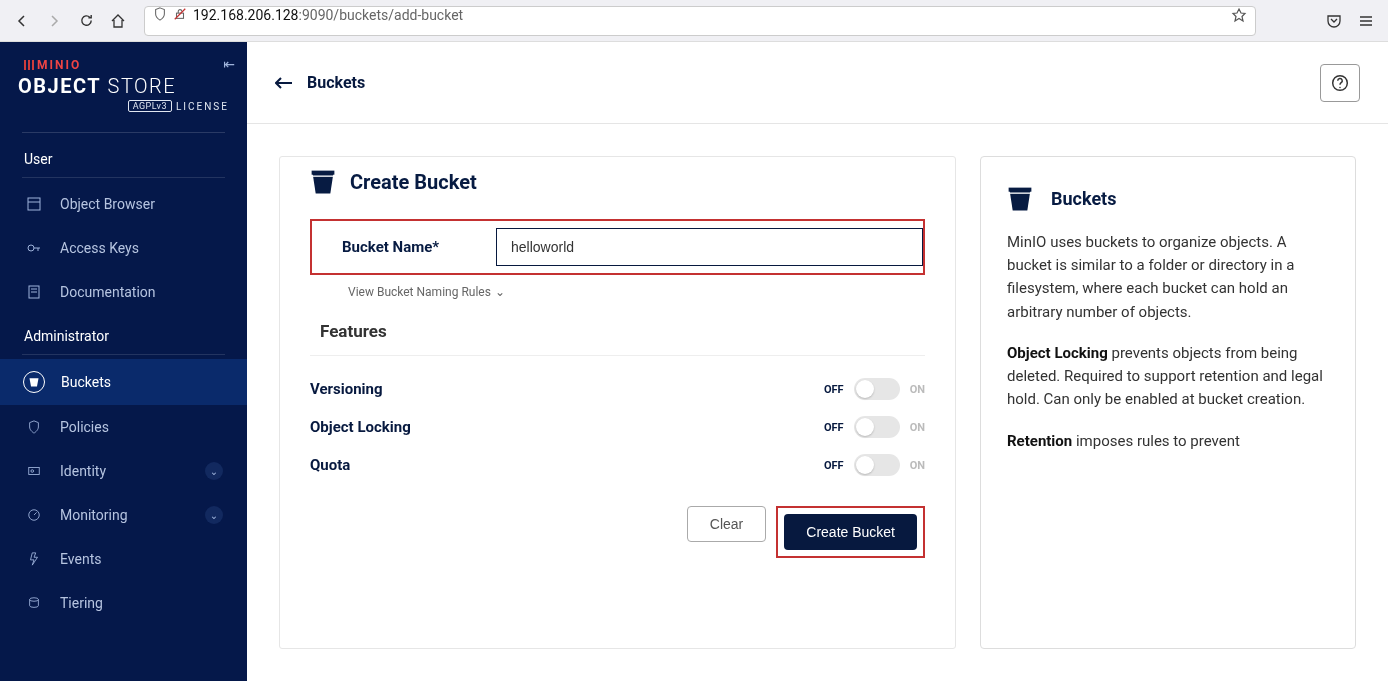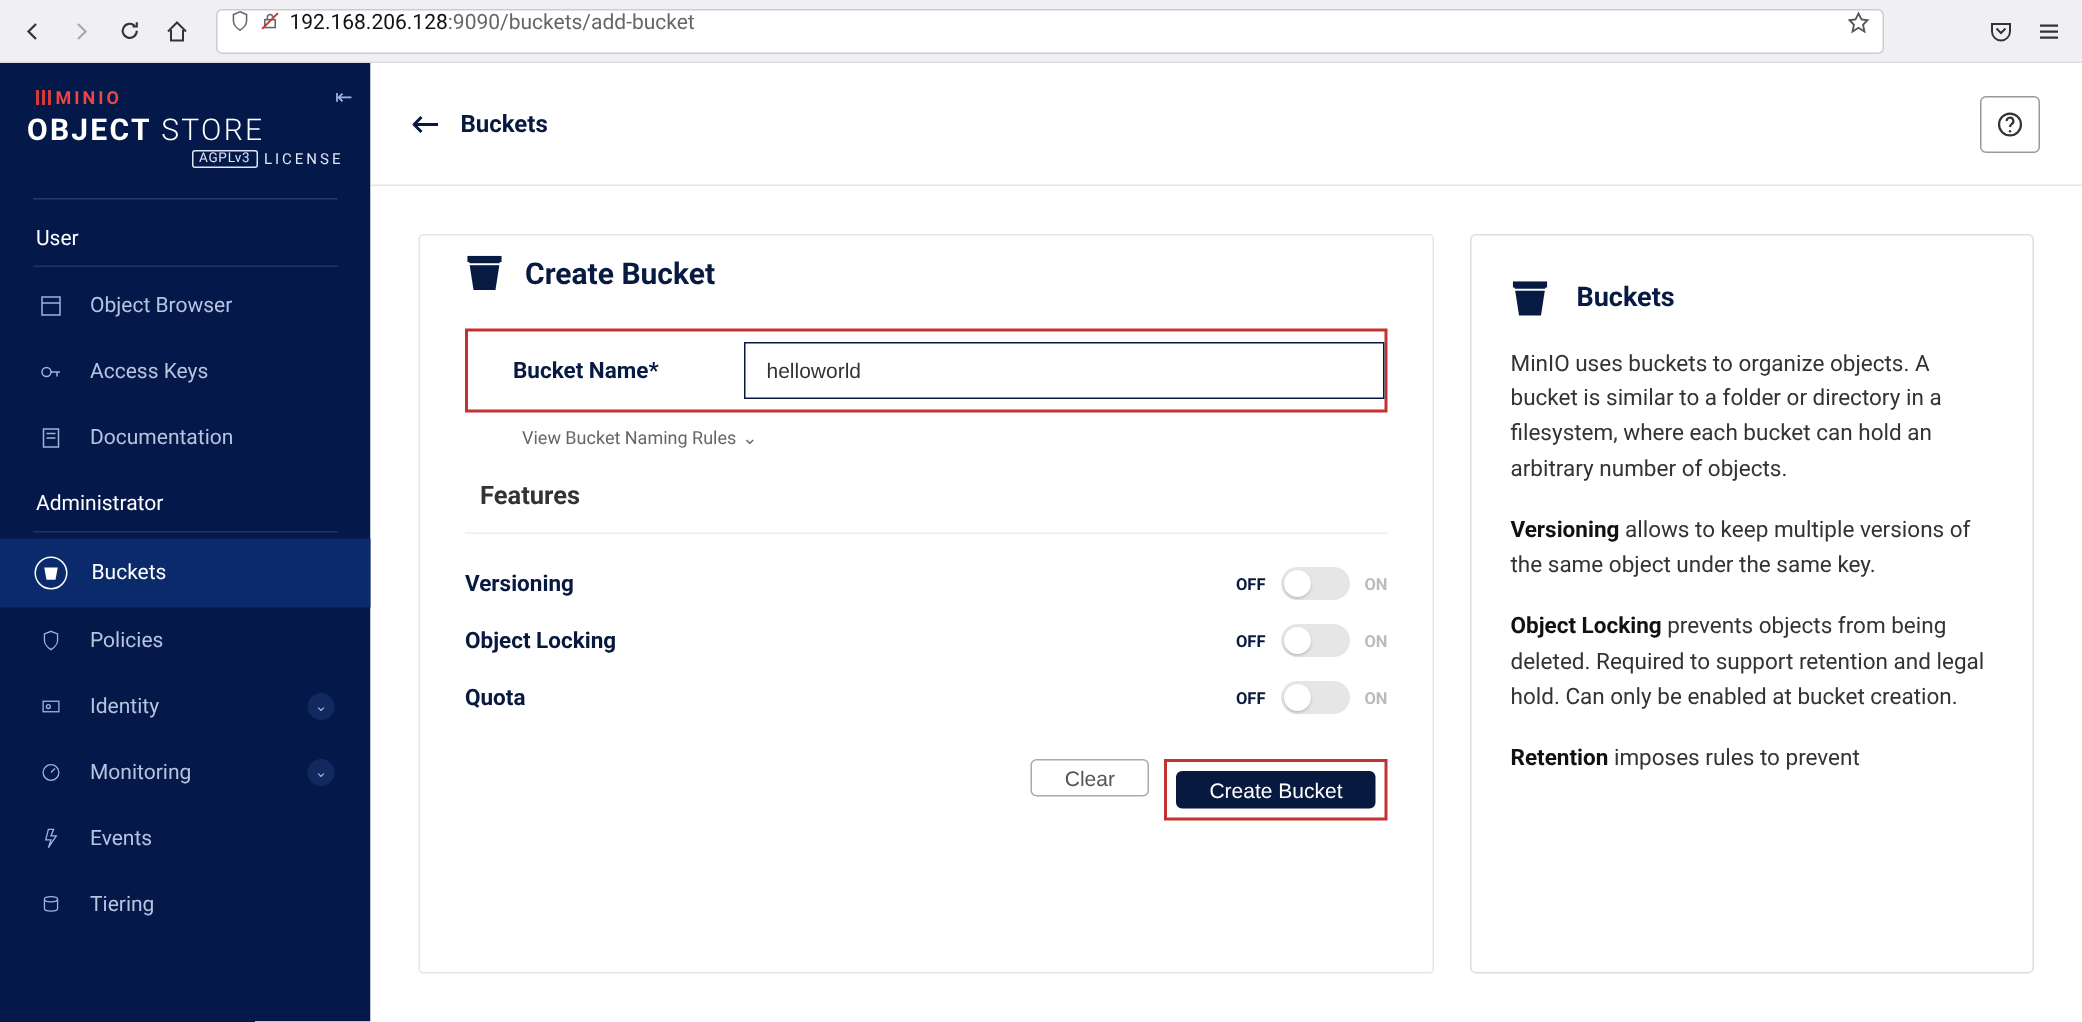--- a/index.html
+++ b/index.html
@@ -59,21 +59,21 @@
 .features-hr { height:1px; background:#eee; margin-bottom:14px;}
 .feature-row { display:flex; align-items:center; justify-content:space-between; padding:8px 0; }
 .feature-name { font-weight:700; color:#07193f; font-size:15px;}
 .toggle-group { display:flex; align-items:center; gap:10px; font-size:11px; font-weight:700;}
 .toggle-group .off-lbl { color:#07193f; }
 .toggle-group .on-lbl { color:#bbb; }
 .toggle { width:46px; height:22px; background:#e6e6e6; border-radius:12px; position:relative; cursor:pointer;}
 .toggle .knob { position:absolute; top:2px; left:2px; width:18px; height:18px; background:#fff; border-radius:50%; box-shadow:0 1px 2px rgba(0,0,0,0.2);}
 .button-row { display:flex; justify-content:flex-end; gap:0; margin-top:22px; }
 .red-box { border:2px solid #c43131; padding:6px; display:flex; gap:10px;}
-.btn { height:25px; padding:0 22px; border-radius:4px; font-size:14px; cursor:pointer; display:flex; align-items:center; }
+.btn { height:36px; padding:0 22px; border-radius:4px; font-size:14px; cursor:pointer; display:flex; align-items:center; }
 .btn-clear { border:1px solid #aaa; background:#fff; color:#555; margin-right:10px;}
 .btn-create { background:#07193f; color:#fff; border:none; font-weight:500;}
 
 
 .info-panel { width:376px; border:1px solid #ddd; border-radius:4px; padding:28px 26px; font-size:15px; line-height:1.55; color:#333;}
 .info-title-row { display:flex; align-items:center; gap:18px; margin-bottom:18px;}
 .info-title { font-weight:700; font-size:18px; color:#071b42;}
 .info-panel p { margin-bottom:18px; }
 .info-panel b { font-weight:700; color:#111;}
 
@@ -336,19 +336,18 @@
           <span>
               <svg width="26" height="26" viewBox="0 0 16 16">
                 <path d="M1.5 2 H14.5 L12.5 15 H3.5 Z" fill="#071b42"></path>
                 <rect x="1" y="1" width="14" height="2.5" fill="#071b42"></rect>
                 <rect x="1" y="4" width="14" height="0.8" fill="#fff"></rect>
               </svg>
             </span>
           <span class="info-title">Buckets</span>
         </div>
         <p>MinIO uses buckets to organize objects. A bucket is similar to a folder or directory in a filesystem, where each bucket can hold an arbitrary number of objects.</p>
-        <p><b>Versioning</b><span> allows to keep multiple versions of the same object under the same key.</span></p>
         <p><b>Object Locking</b><span> prevents objects from being deleted. Required to support retention and legal hold. Can only be enabled at bucket creation.</span></p>
         <p><b>Retention</b><span> imposes rules to prevent</span></p>
       </div>
     </div>
   </div>
 </div>
 
 </body></html>

